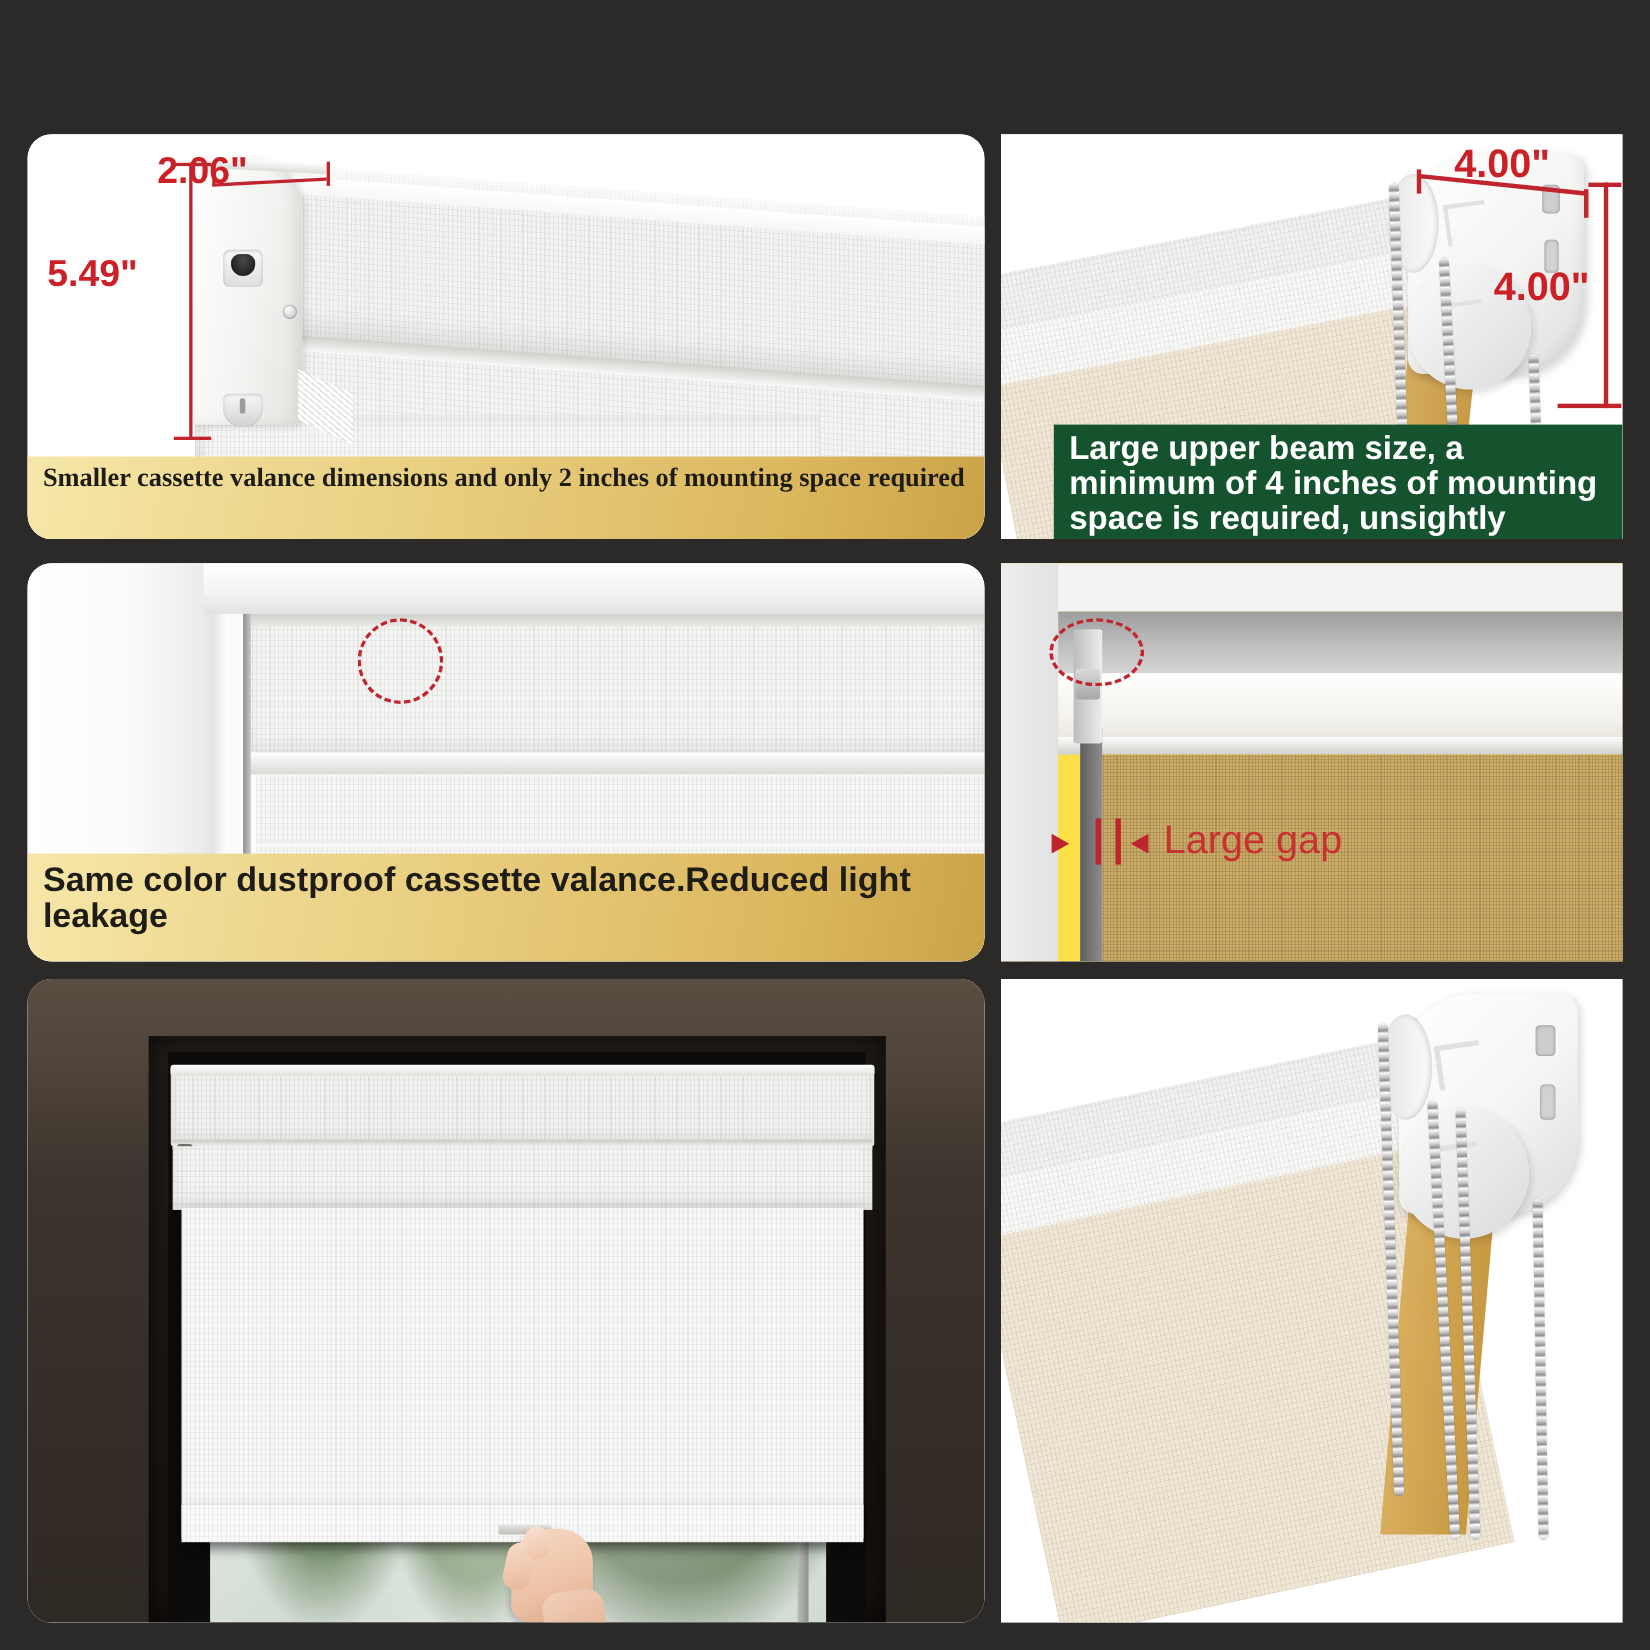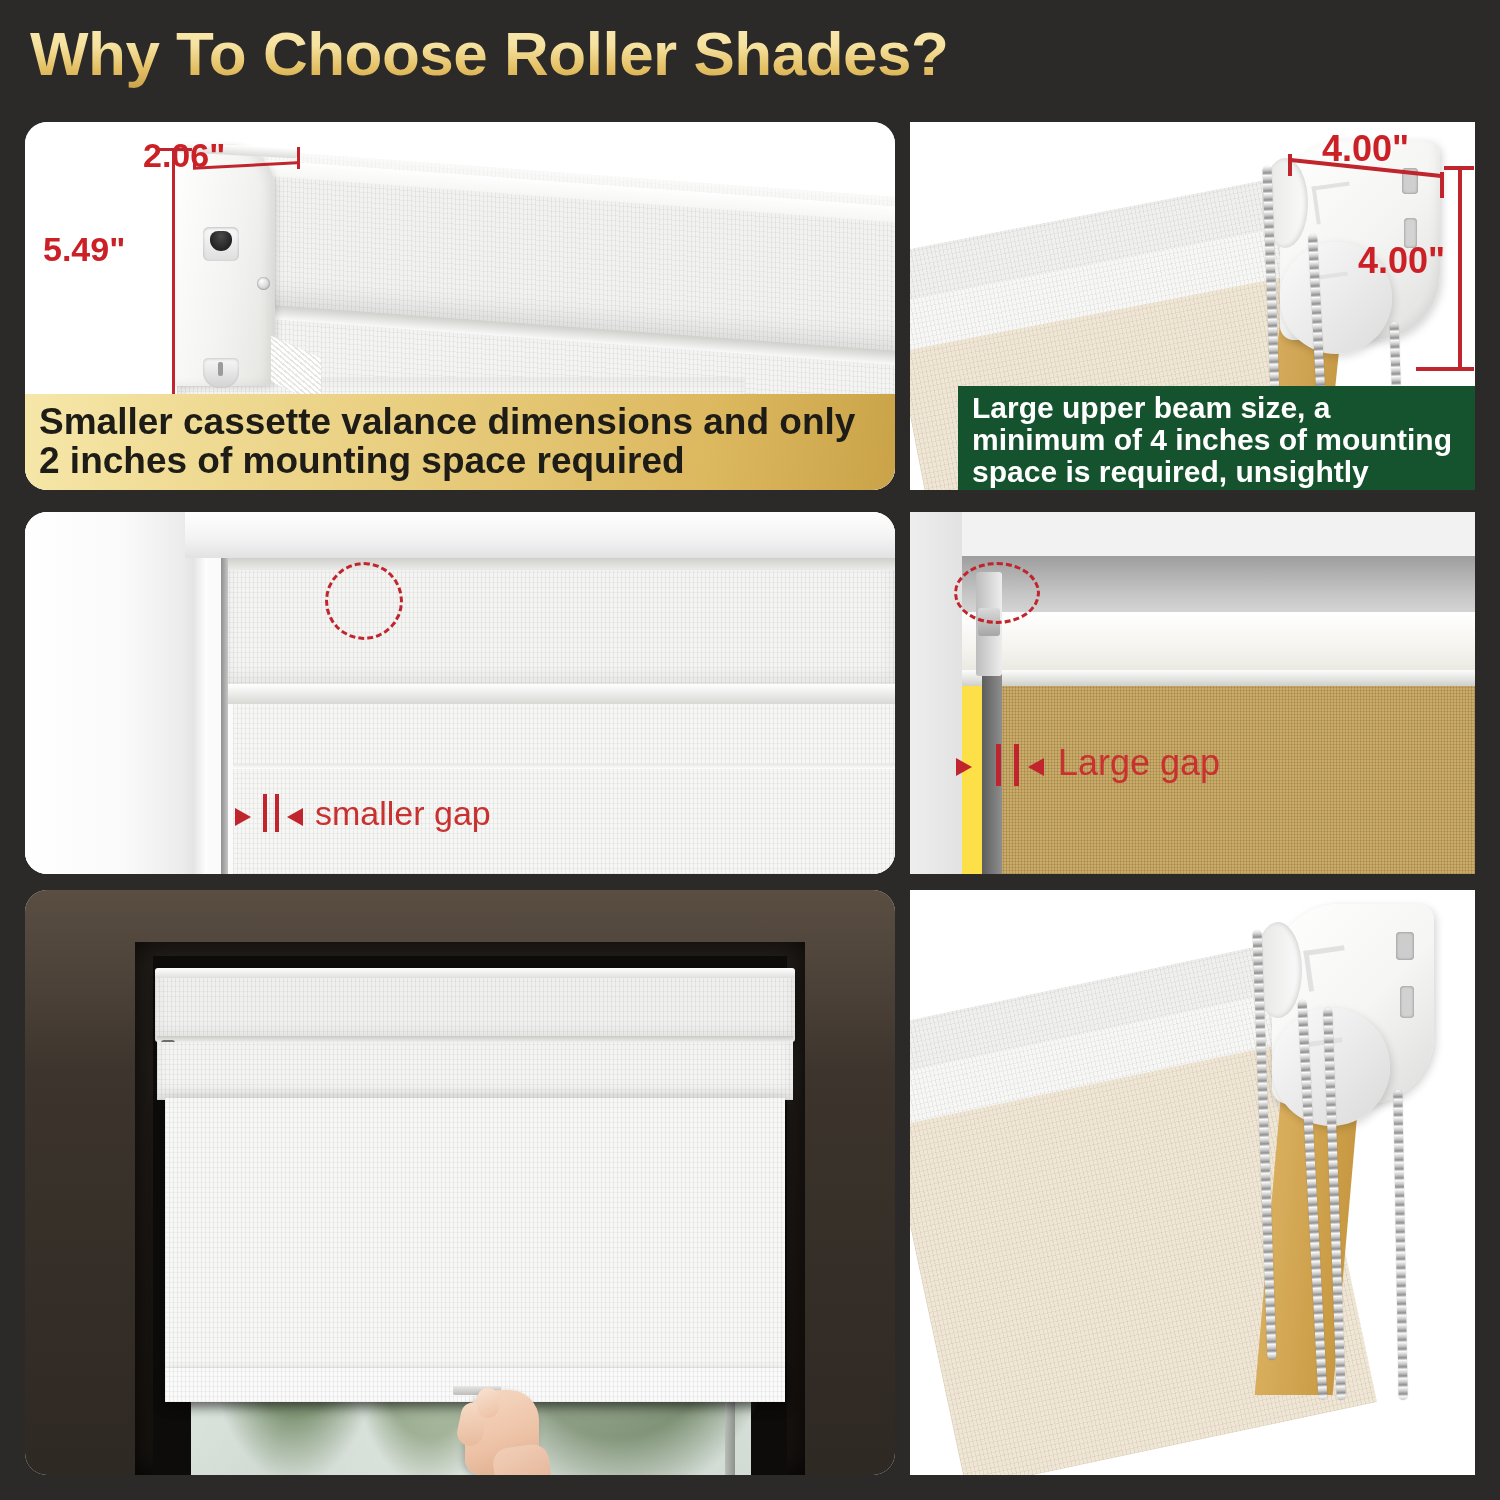--- a/index.html
+++ b/index.html
@@ -63,21 +63,20 @@
   
   .bead{position:absolute;width:9px;border-radius:5px;
     background:repeating-linear-gradient(180deg,#fdfdfd 0px,#c9c9c9 4px,#8f8f8f 7px,#e9e9e9 9px);
     box-shadow:0 0 1px rgba(0,0,0,.35);}
 </style>
 </head>
 <body>
 
 <div class="page">
 
-  <div class="title">Why To Choose Roller Shades?</div>
 
   <div class="panel rounded" style="left:25px;top:122px;width:870px;height:368px;">
     <div class="photo" style="background:#ffffff;">
 
       <div class="wstripe" style="
         position:absolute;left:150px;top:22px;width:740px;height:160px;
         background-color:#f2f2f0;
         transform:skewY(4.2deg);transform-origin:left top;
         box-shadow:inset 0 -14px 24px rgba(0,0,0,.10), inset 0 8px 14px rgba(255,255,255,.9);
         border-radius:0 14px 0 0;"></div>
@@ -145,21 +144,21 @@
       <div class="rline" style="left:168px;top:31px;width:3px;height:16px;"></div>
       <div class="rline" style="left:272px;top:25px;width:3px;height:22px;"></div>
       <div class="rtext" style="left:118px;top:14px;font-size:34px;">2.06"</div>
 
       <div class="rline" style="left:147px;top:26px;width:3px;height:252px;"></div>
       <div class="rline" style="left:133px;top:26px;width:34px;height:3px;"></div>
       <div class="rline" style="left:133px;top:275px;width:34px;height:3px;"></div>
       <div class="rtext" style="left:18px;top:108px;font-size:34px;">5.49"</div>
     </div>
 
-    <div class="cap gold" style="height:96px;font-size:37px;">Smaller cassette valance dimensions and only 2 inches of mounting space required</div>
+    <div class="cap gold" style="height:75px;font-size:24px;font-family:Liberation Serif, serif;">Smaller cassette valance dimensions and only 2 inches of mounting space required</div>
   </div>
 
   <div class="panel" style="left:910px;top:122px;width:565px;height:368px;">
     <div class="photo" style="background:#ffffff;">
 
       <div class="wstripe" style="
         position:absolute;left:-20px;top:50px;width:420px;height:78px;
         background-color:#f0f0ee;
         transform:rotate(-11deg);transform-origin:right center;
         box-shadow:inset 0 -10px 18px rgba(0,0,0,.10);"></div>
@@ -265,20 +264,21 @@
 
       <div class="dash-circle" style="left:300px;top:50px;width:72px;height:72px;"></div>
 
       <div class="arrow-r" style="left:210px;top:296px;"></div>
       <div class="rline" style="left:238px;top:282px;width:4px;height:38px;"></div>
       <div class="rline" style="left:250px;top:282px;width:4px;height:38px;"></div>
       <div class="arrow-l" style="left:262px;top:296px;"></div>
       <div class="rtext thin" style="left:290px;top:282px;font-size:34px;">smaller gap</div>
     </div>
 
+    <div class="cap gold" style="height:98px;font-size:31px;">Same color dustproof cassette valance.Reduced light leakage</div>
   </div>
 
   <div class="panel" style="left:910px;top:512px;width:565px;height:362px;">
     <div class="photo" style="background:#fde047;">
 
       <div style="
         position:absolute;left:0;top:0;width:100%;height:44px;background:#f2f2f2;"></div>
       <div style="
         position:absolute;left:0;top:0;width:52px;height:100%;
         background:linear-gradient(90deg,#eeeeee,#e2e2e2);"></div>

